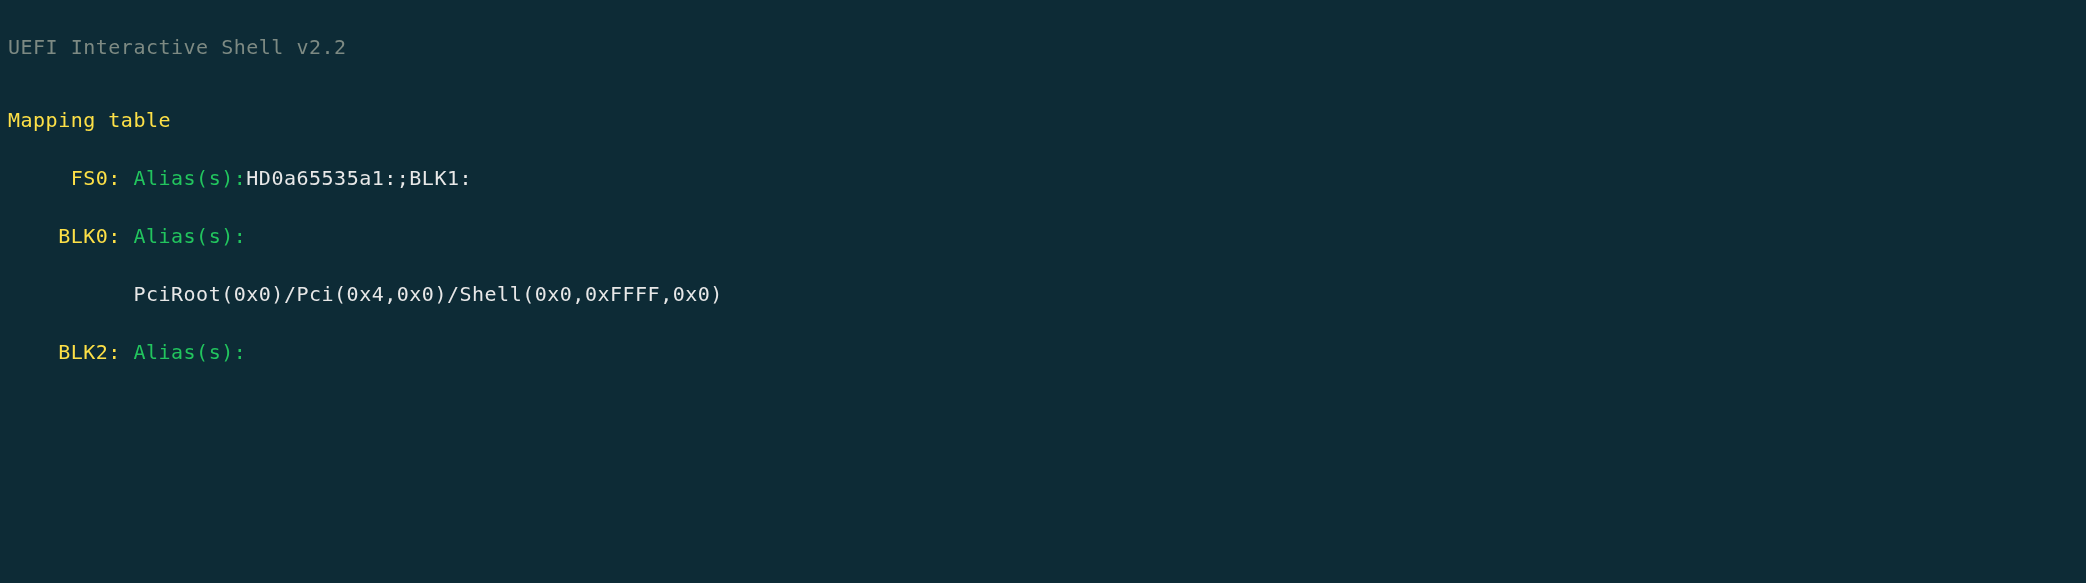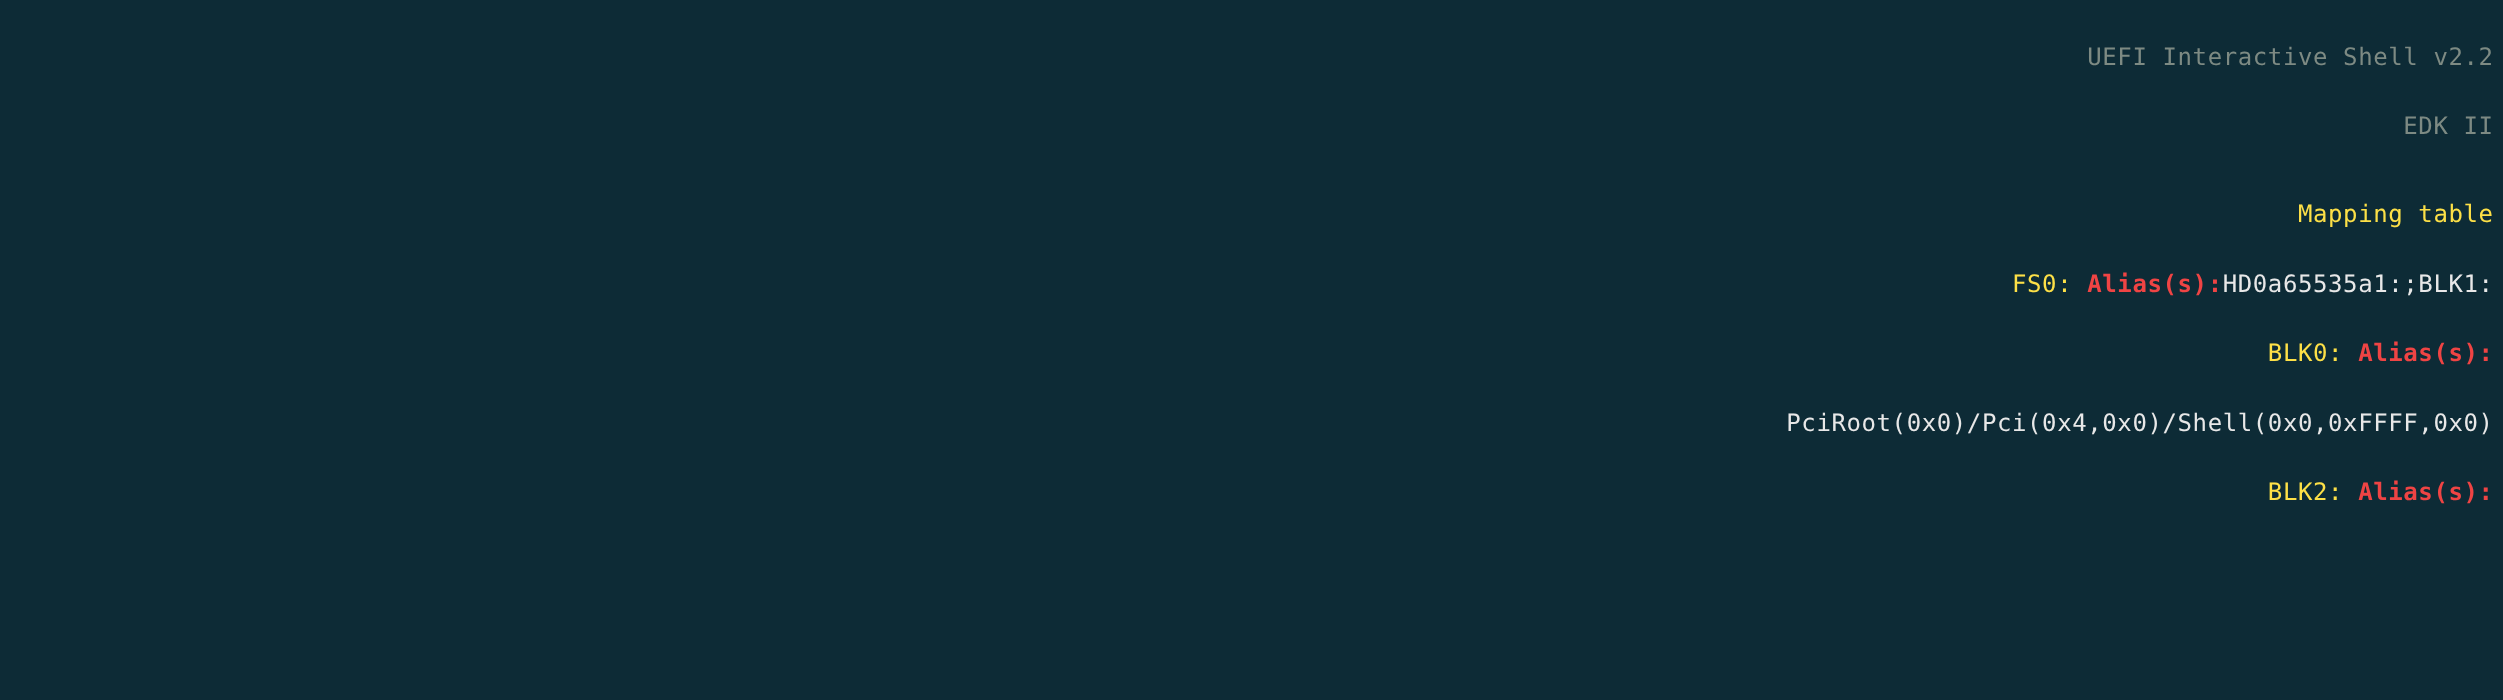--- a/index.html
+++ b/index.html
@@ -16,40 +16,38 @@
   }
   .screen {
     padding: 4px 8px;
     white-space: pre;
     letter-spacing: 0.5px;
   }
   .dim {
     color: #7d8a83;
   }
   .bold {
-    font-weight: bold;
-    color: #ef4444;
+    font-weight: normal;
+    color: #22c55e;
   }
   .yellowish {
     color: #fde047;
     font-weight: normal;
     margin-top: 15px;
   }
   .line {
     display: block;
-    text-align: right;
   }
   .mapline { white-space: pre; }
 </style>
 </head>
 <body>
 
 <div class="screen">
 <span class="line dim">UEFI Interactive Shell v2.2</span>
-<span class="line dim">EDK II</span>
 <span class="line yellowish">Mapping table</span>
 <span class="line mapline"><span class="yellowish">     FS0:</span><span class="bold"> Alias(s):</span><span>HD0a65535a1:;BLK1:</span></span>
 <span class="line mapline"><span class="yellowish">    BLK0:</span><span class="bold"> Alias(s):</span><span></span></span>
 <span class="line">          PciRoot(0x0)/Pci(0x4,0x0)/Shell(0x0,0xFFFF,0x0)</span>
 <span class="line mapline"><span class="yellowish">    BLK2:</span><span class="bold"> Alias(s):</span><span></span></span>
 
 
 
 
 

